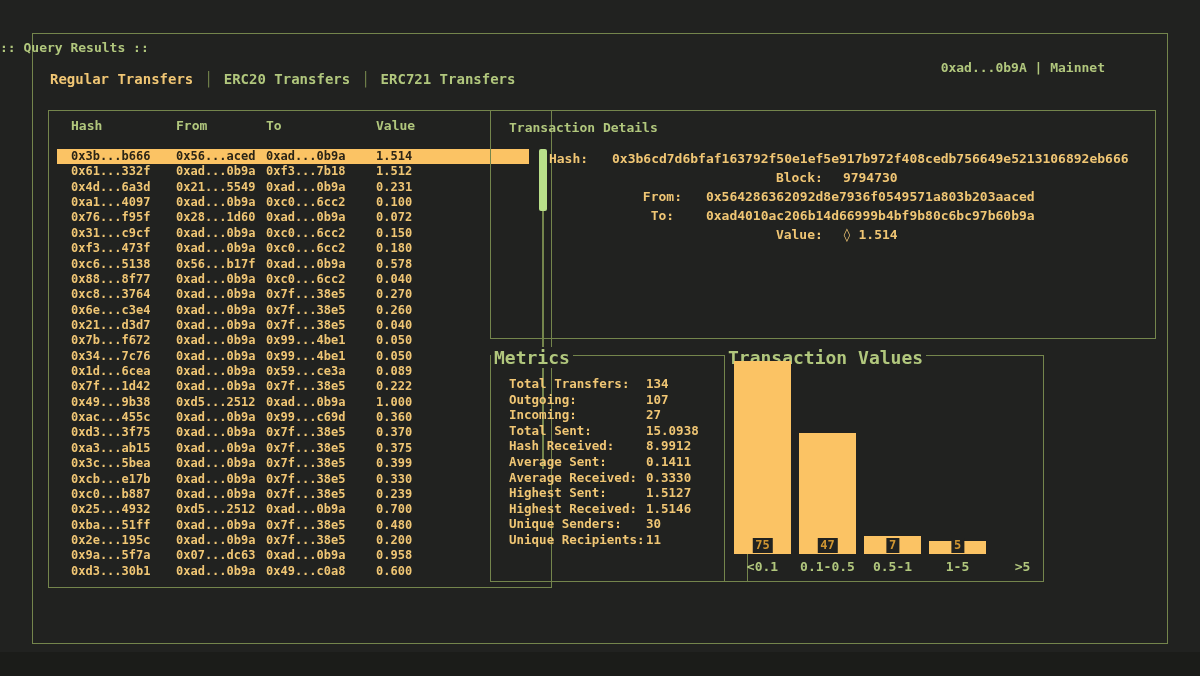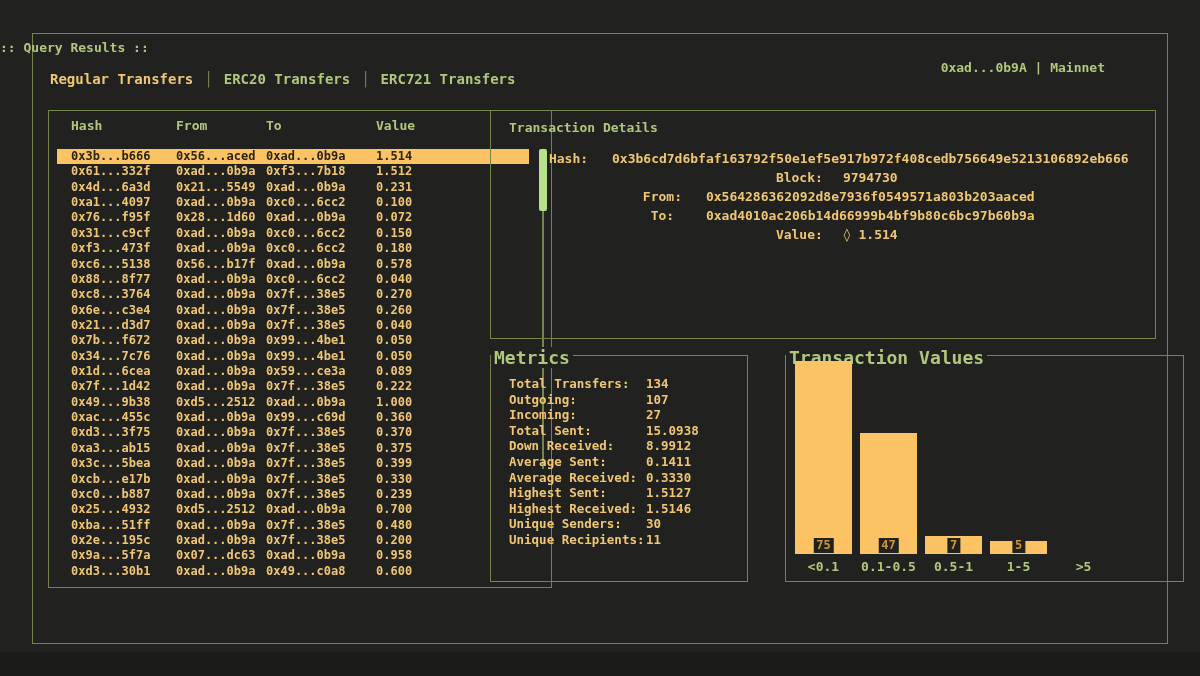--- a/index.html
+++ b/index.html
@@ -41,21 +41,21 @@
   .scroll-track { position:absolute; right:7px; top:100px; width:2px; height:258px; background:var(--border); }
   .scroll-thumb { position:absolute; right:4px; top:38px; width:8px; height:62px; background:var(--thumb,#b9e08a); border-radius:2px; }
 
   .details-panel { left:490px; top:110px; width:666px; height:229px;text-align:center; }
   .panel-title { position:absolute; left:18px; top:9px; font-size:13px; color:var(--green); }
   .fields { position:absolute; left:18px; top:38px; font-size:13px; color:var(--yellow);margin-left:16px; }
   .field { line-height:19px; white-space:pre; }
   .flabel { display:inline-block; width:87px; }
 
   .metrics-panel { left:490px; top:355px; width:258px; height:227px; }
-  .chart-panel { left:785px; top:355px; width:399px; height:227px; }
+  .chart-panel { left:724px; top:355px; width:320px; height:227px; }
   .embedded-title {
     position:absolute; top:-9px; left:0; width:100%; text-align:left; font-size:18px; color:var(--green);
     pointer-events:none;
   }
   .embedded-title span { background: var(--bg, #212220); padding:0 3px; }
   .metric-items { position:absolute; left:18px; top:20px; font-size:12.5px; color:var(--yellow); }
   .metric { line-height:15.6px; white-space:pre; }
   .mlabel { display:inline-block; width:137px; }
 
   .bar { position:absolute; width:57px; bottom:27px; background: var(--selection, #fbc364); }
@@ -130,21 +130,21 @@
       </div>
   </div>
 
   <div class="panel metrics-panel">
     <div class="embedded-title"><span>Metrics</span></div>
     <div class="metric-items" id="metrics-items">
         <div class="metric"><span class="mlabel">Total Transfers:</span><span class="mvalue">134</span></div>
         <div class="metric"><span class="mlabel">Outgoing:</span><span class="mvalue">107</span></div>
         <div class="metric"><span class="mlabel">Incoming:</span><span class="mvalue">27</span></div>
         <div class="metric"><span class="mlabel">Total Sent:</span><span class="mvalue">15.0938</span></div>
-        <div class="metric"><span class="mlabel">Down Received:</span><span class="mvalue">8.9912</span></div>
+        <div class="metric"><span class="mlabel">Hash Received:</span><span class="mvalue">8.9912</span></div>
         <div class="metric"><span class="mlabel">Average Sent:</span><span class="mvalue">0.1411</span></div>
         <div class="metric"><span class="mlabel">Average Received:</span><span class="mvalue">0.3330</span></div>
         <div class="metric"><span class="mlabel">Highest Sent:</span><span class="mvalue">1.5127</span></div>
         <div class="metric"><span class="mlabel">Highest Received:</span><span class="mvalue">1.5146</span></div>
         <div class="metric"><span class="mlabel">Unique Senders:</span><span class="mvalue">30</span></div>
         <div class="metric"><span class="mlabel">Unique Recipients:</span><span class="mvalue">11</span></div>
       </div>
   </div>
 
   <div class="panel chart-panel" id="chart-panel">

